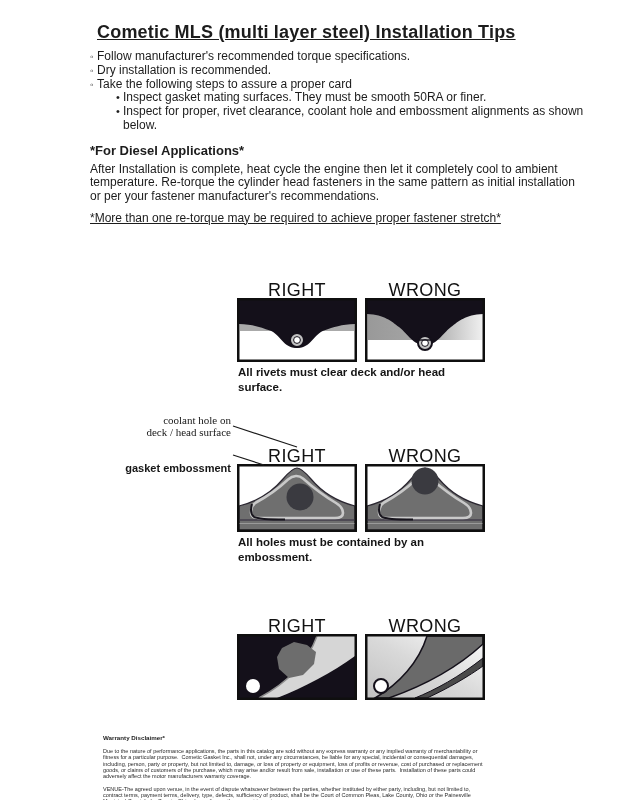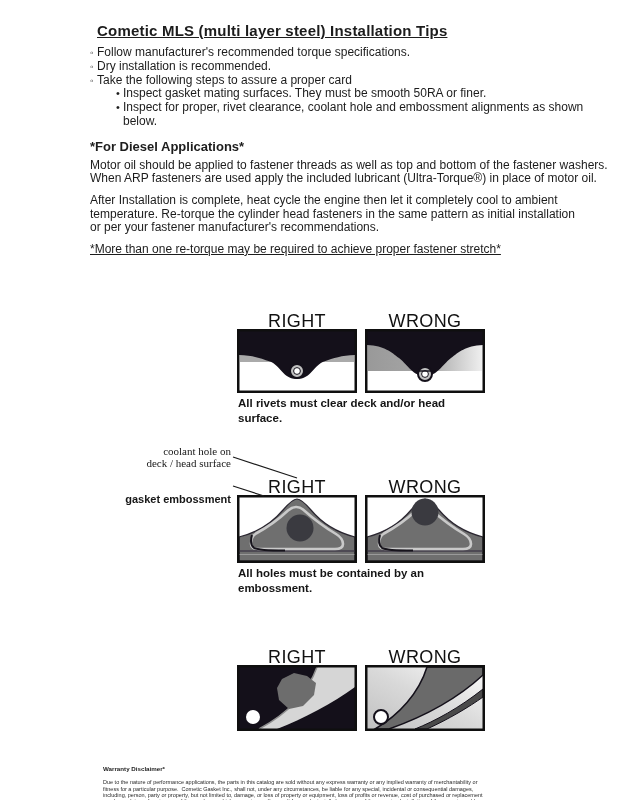--- a/index.html
+++ b/index.html
@@ -5,21 +5,21 @@
   html,body{margin:0;padding:0;}
   body{
     width:618px;height:800px;background:#ffffff;overflow:hidden;
     font-family:"Liberation Sans", sans-serif;color:#1c1c1c;
     -webkit-font-smoothing:antialiased;
   }
   .page{padding:22px 0 0 90px;width:528px;position:relative;}
 
   
   .doc-title{
-    font-size:15px;font-weight:bold;text-decoration:underline;
+    font-size:18px;font-weight:bold;text-decoration:underline;
     margin:0 0 7px 7px;letter-spacing:.2px;display:inline-block;
   }
 
   
   .bullets{font-size:12px;line-height:13.8px;}
   .bullet-row{display:flex;}
   .bullet-row .marker{width:7px;flex:0 0 7px;font-size:10px;line-height:13.8px;}
   .sub{margin-left:26px;}
   .sub .marker{font-size:11px;}
 
@@ -85,22 +85,20 @@
       <span>Inspect gasket mating surfaces.  They must be smooth 50RA or finer.</span>
     </div>
     <div class="bullet-row sub">
       <span class="marker">•</span>
       <span>Inspect for proper, rivet clearance, coolant hole and embossment alignments as shown below.</span>
     </div>
   </div>
 
   <div>
     <div class="diesel-heading">*For Diesel Applications*</div>
-    <p class="para">Motor oil should be applied to fastener threads as well as top and bottom of the fastener washers.
-When ARP fasteners are used apply the included lubricant (Ultra-Torque®) in place of motor oil.</p>
     <p class="para">After Installation is complete, heat cycle the engine then let it completely cool to ambient
 temperature. Re-torque the cylinder head fasteners in the same pattern as initial installation
 or per your fastener manufacturer's recommendations.</p>
     <p class="para last">*More than one re-torque may be required to achieve proper fastener stretch*</p>
   </div>
 
   <div class="figures">
 
     <div class="fig-row">
       <div class="fig-grid">

